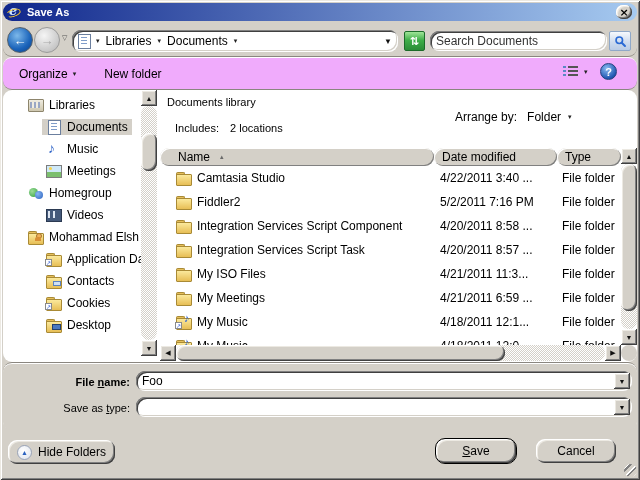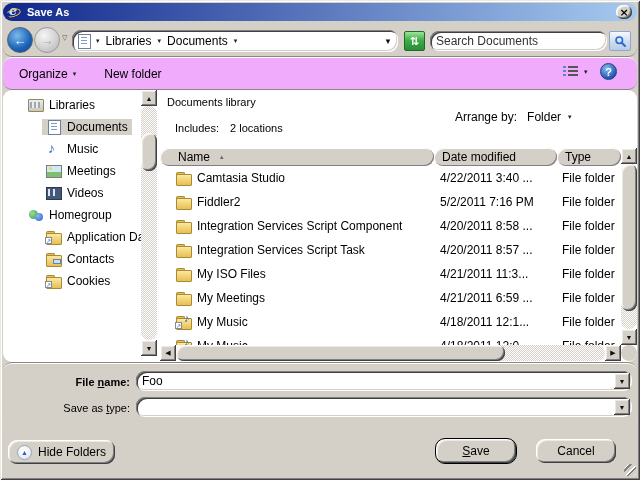--- a/index.html
+++ b/index.html
@@ -287,30 +287,38 @@
             <span class="ic ic-music"></span>
             <span class="tlabel">Music</span>
           </span>
       </div>
       <div class="tree-item lvl1">
         <span class="row-inner">
             <span class="ic ic-pictures"></span>
             <span class="tlabel">Meetings</span>
           </span>
       </div>
+      <div class="tree-item lvl0">
+        <span class="row-inner">
+            <span class="ic ic-homegroup"></span>
+            <span class="tlabel">Homegroup</span>
+          </span>
+      </div>
       <div class="tree-item lvl1">
         <span class="row-inner">
             <span class="ic ic-videos"></span>
             <span class="tlabel">Videos</span>
           </span>
       </div>
       <div class="tree-item lvl0">
         <span class="row-inner">
-            <span class="ic ic-homegroup"></span>
-            <span class="tlabel">Homegroup</span>
+            <span class="ic ic-folder">
+              <i class="ovl ovl-person"></i>
+            </span>
+            <span class="tlabel">Mohammad Elsh</span>
           </span>
       </div>
       <div class="tree-item lvl1">
         <span class="row-inner">
             <span class="ic ic-folder">
               <i class="ovl ovl-badge"></i>
             </span>
             <span class="tlabel">Application Da</span>
           </span>
       </div>
@@ -321,20 +329,28 @@
             </span>
             <span class="tlabel">Contacts</span>
           </span>
       </div>
       <div class="tree-item lvl1">
         <span class="row-inner">
             <span class="ic ic-folder">
               <i class="ovl ovl-badge"></i>
             </span>
             <span class="tlabel">Cookies</span>
+          </span>
+      </div>
+      <div class="tree-item lvl1">
+        <span class="row-inner">
+            <span class="ic ic-folder">
+              <i class="ovl ovl-monitor"></i>
+            </span>
+            <span class="tlabel">Desktop</span>
           </span>
       </div>
       <div class="tree-item lvl1">
         <span class="row-inner">
             <span class="tlabel"></span>
           </span>
       </div>
     </div>
 
     <div class="abs tree-vsb">

